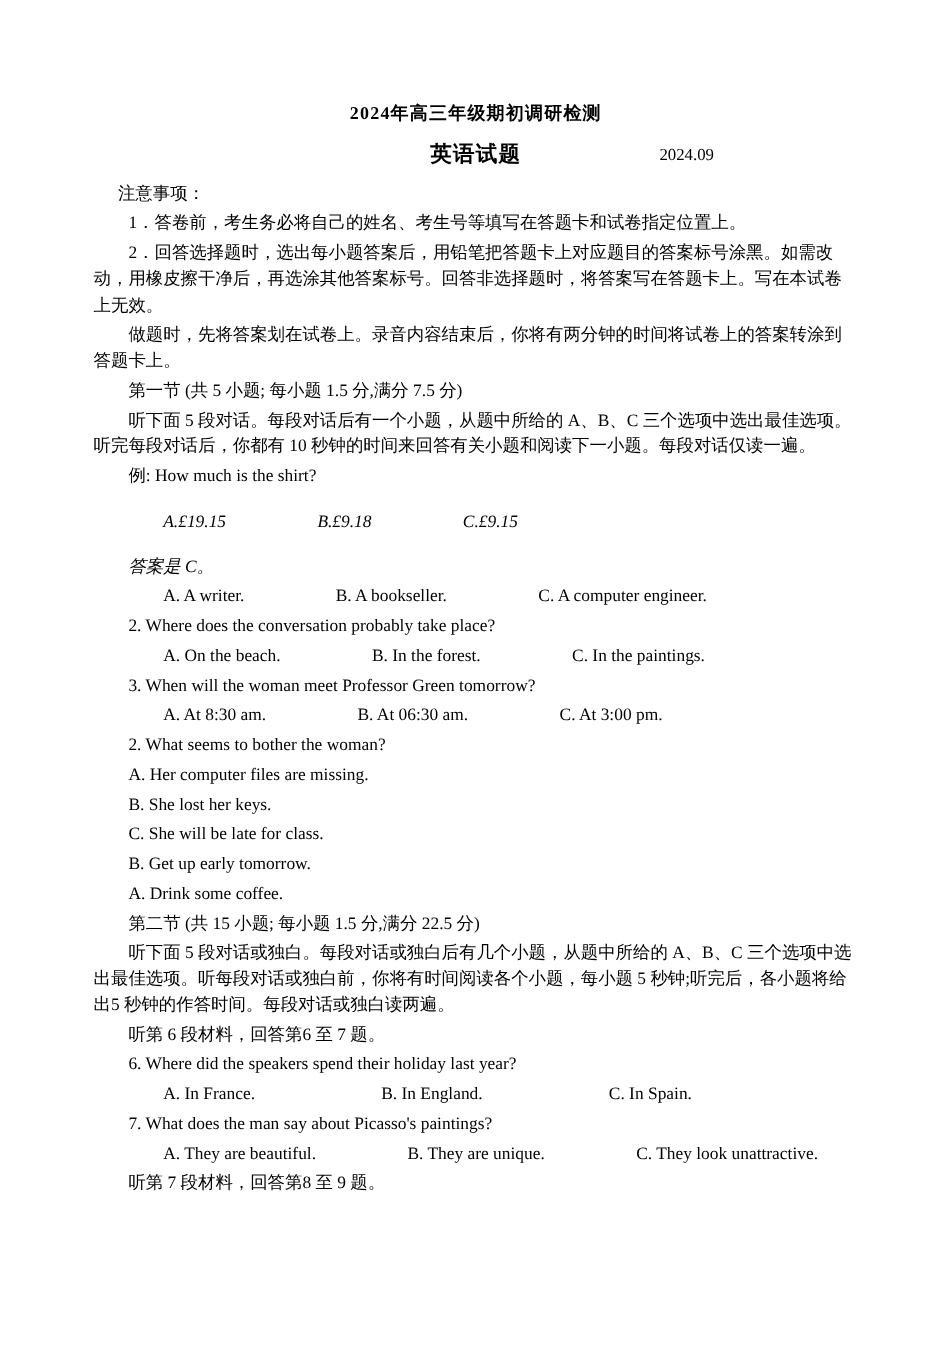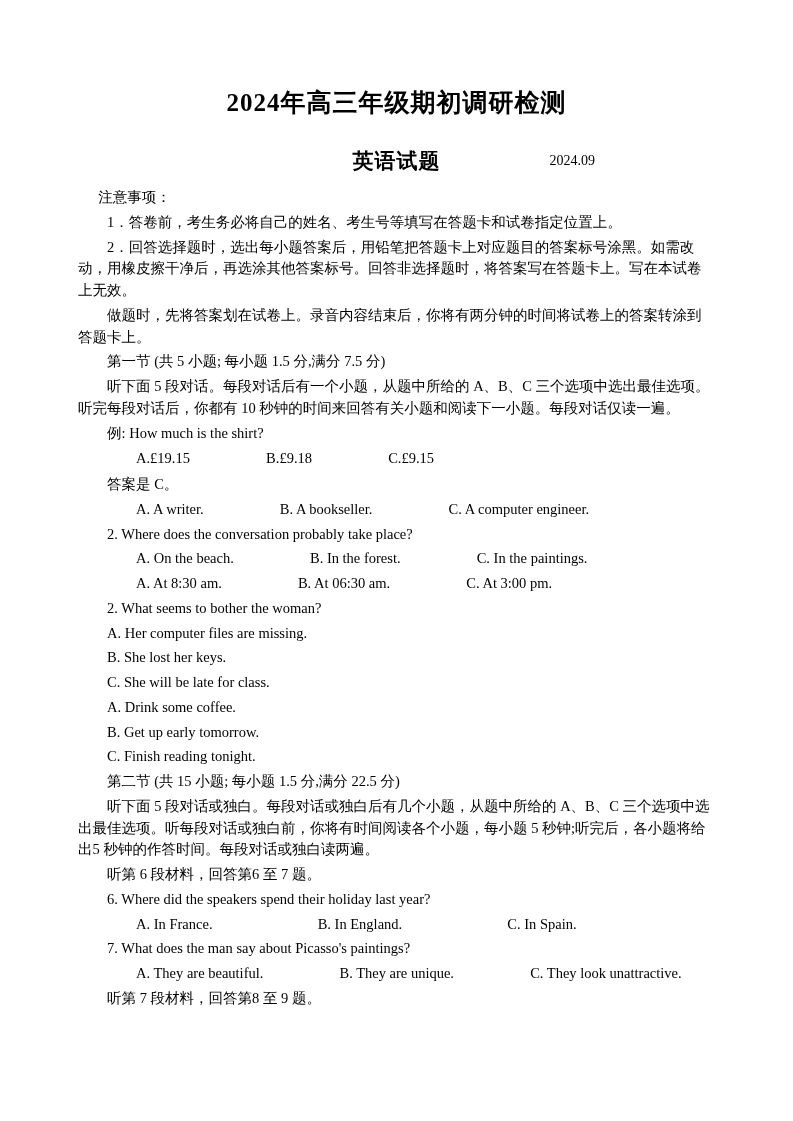--- a/index.html
+++ b/index.html
@@ -11,48 +11,48 @@
     background: #ffffff;
     color: #000000;
     font-family: "Liberation Serif", "DejaVu Serif", serif;
     font-size: 14.5px;
     line-height: 1.5;
     padding: 84px 78px 30px 78px;
   }
   p { margin: 0 0 3px 0; }
   .title {
     text-align: center;
-    font-size: 25px;
+    font-size: 15px;
     font-weight: bold;
-    margin: 0 0 24px 0;
+    margin: 0 0 8px 0;
     letter-spacing: 1px;
   }
   .subtitle-row {
     position: relative;
     text-align: center;
     margin: 0 0 10px 0;
   }
   .subject {
-    font-size: 21px;
+    font-size: 18px;
     font-weight: bold;
     letter-spacing: 1px;
   }
   .date {
     position: absolute;
     right: 120px;
     top: 4px;
     font-size: 14px;
     font-weight: normal;
     letter-spacing: 0;
   }
   .indent { text-indent: 2em; }
   .small-indent { text-indent: 1.4em; }
   .mt8 { margin-top: 8px; }
   .mt12 { margin-top: 12px; }
-  .mt6 { margin-top: 4px; }
+  .mt6 { margin-top: 16px; font-style: italic; }
   .opts .opt {
     display: inline-block;
     margin-right: 3em;
     white-space: nowrap;
   }
   .opts.wide .opt { margin-right: 5em; }
   .opts .opt:last-child { margin-right: 0; }
 </style>
 </head>
 <body>
@@ -89,34 +89,34 @@
     <span class="opt">C. A computer engineer.</span>
   </p>
 
   <p class="indent">2. Where does the conversation probably take place?</p>
   <p class="indent opts">
     <span class="opt">A. On the beach.</span>
     <span class="opt">B. In the forest.</span>
     <span class="opt">C. In the paintings.</span>
   </p>
 
+  <p class="indent">3. When will the woman meet Professor Green tomorrow?</p>
   <p class="indent opts">
     <span class="opt">A. At 8:30 am.</span>
     <span class="opt">B. At 06:30 am.</span>
     <span class="opt">C. At 3:00 pm.</span>
   </p>
 
   <p class="indent">2. What seems to bother the woman?</p>
   <p class="indent">A. Her computer files are missing.</p>
   <p class="indent">B. She lost her keys.</p>
   <p class="indent">C. She will be late for class.</p>
 
+  <p class="indent">B. Get up early tomorrow.</p>
   <p class="indent">A. Drink some coffee.</p>
-  <p class="indent">B. Get up early tomorrow.</p>
-  <p class="indent">C. Finish reading tonight.</p>
 
   <p class="indent">第二节 (共 15 小题; 每小题 1.5 分,满分 22.5 分)</p>
   <p class="indent">听下面 5 段对话或独白。每段对话或独白后有几个小题，从题中所给的 A、B、C 三个选项中选出最佳选项。听每段对话或独白前，你将有时间阅读各个小题，每小题 5 秒钟;听完后，各小题将给出5 秒钟的作答时间。每段对话或独白读两遍。</p>
 
   <p class="indent">听第 6 段材料，回答第6 至 7 题。</p>
 
   <p class="indent">6. Where did the speakers spend their holiday last year?</p>
   <p class="indent opts wide">
     <span class="opt">A. In France.</span>
     <span class="opt">B. In England.</span>

